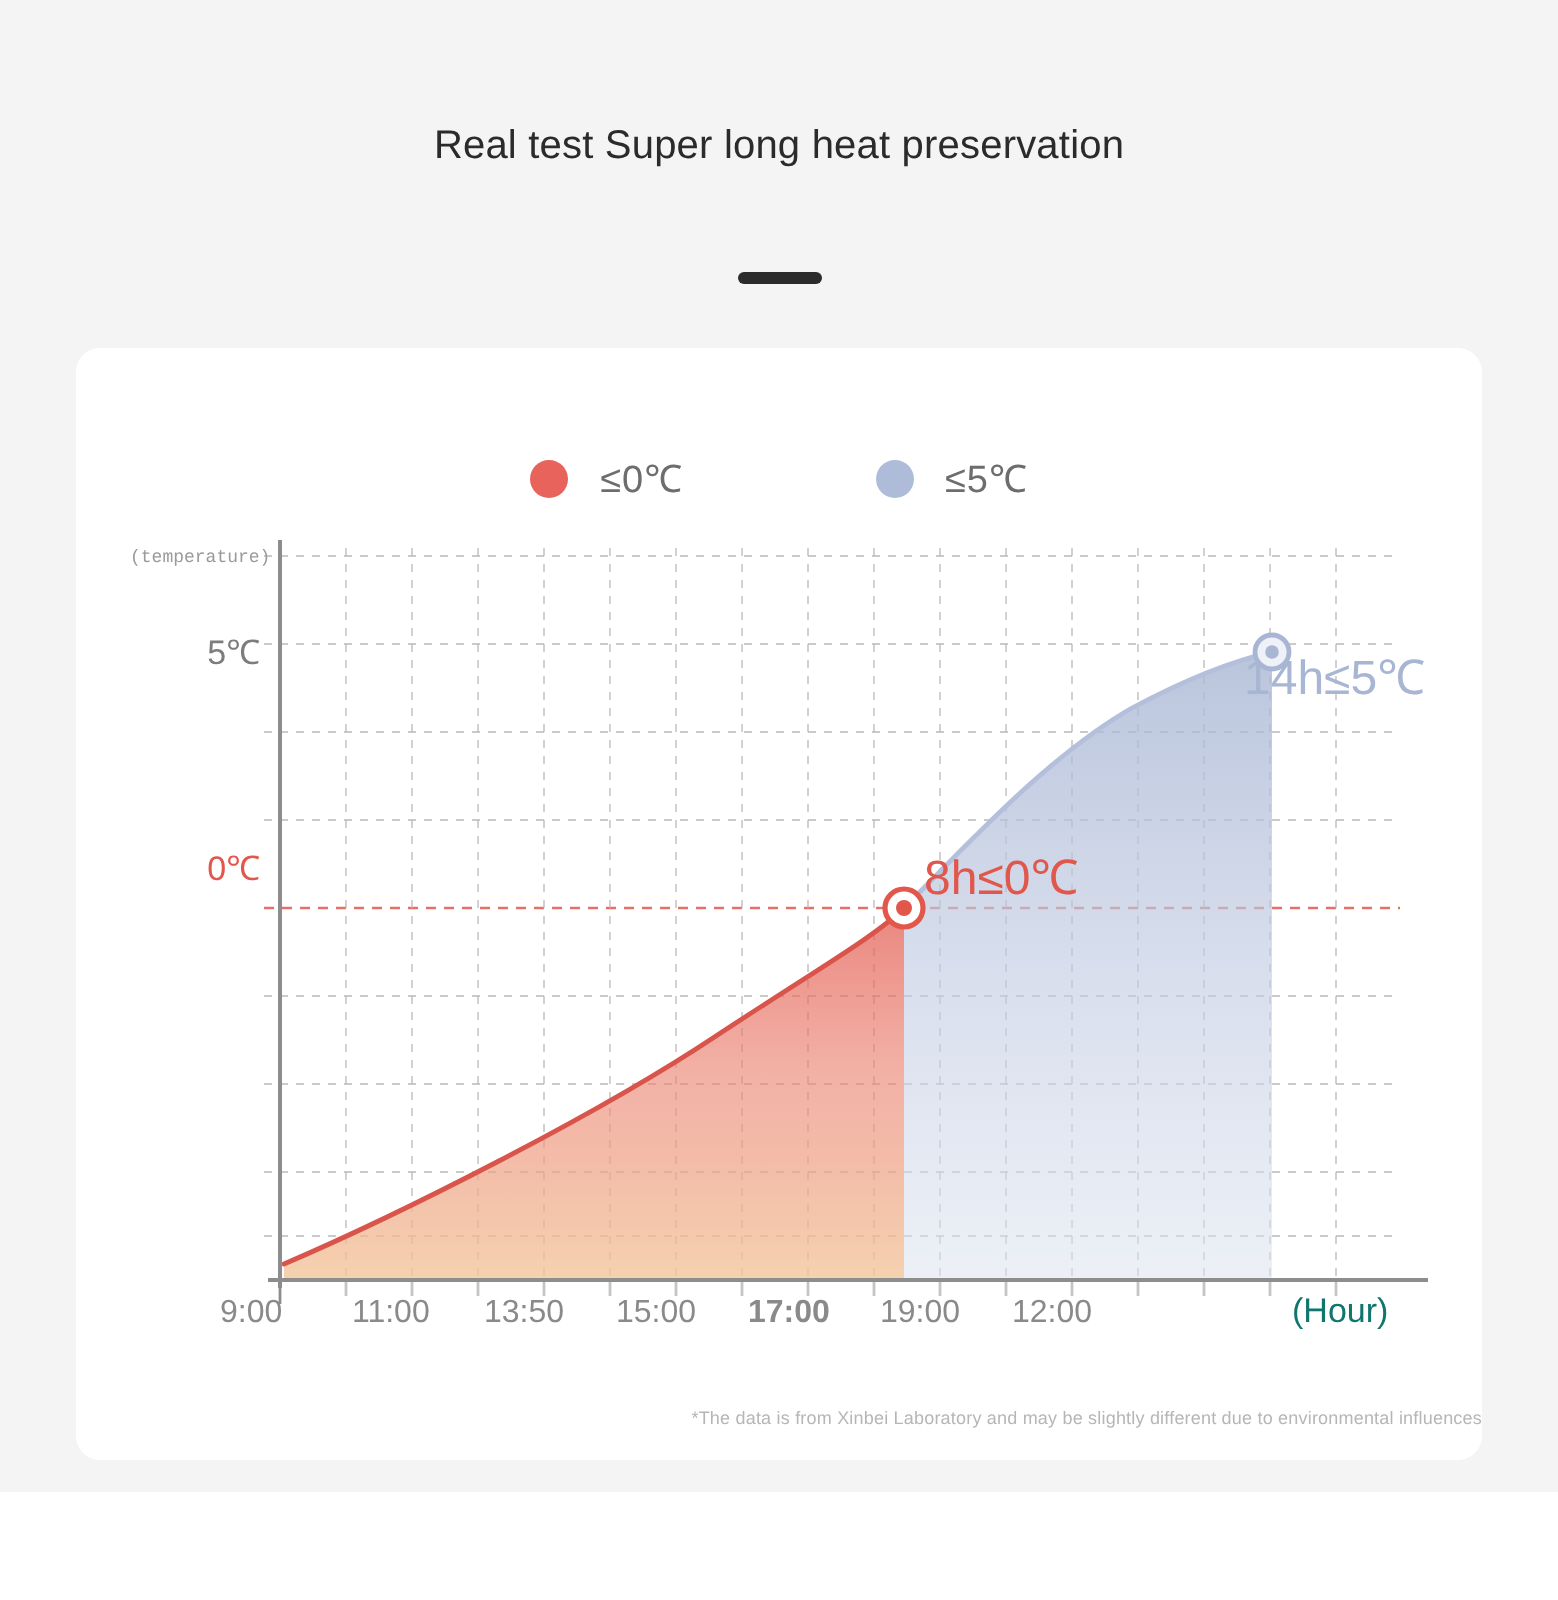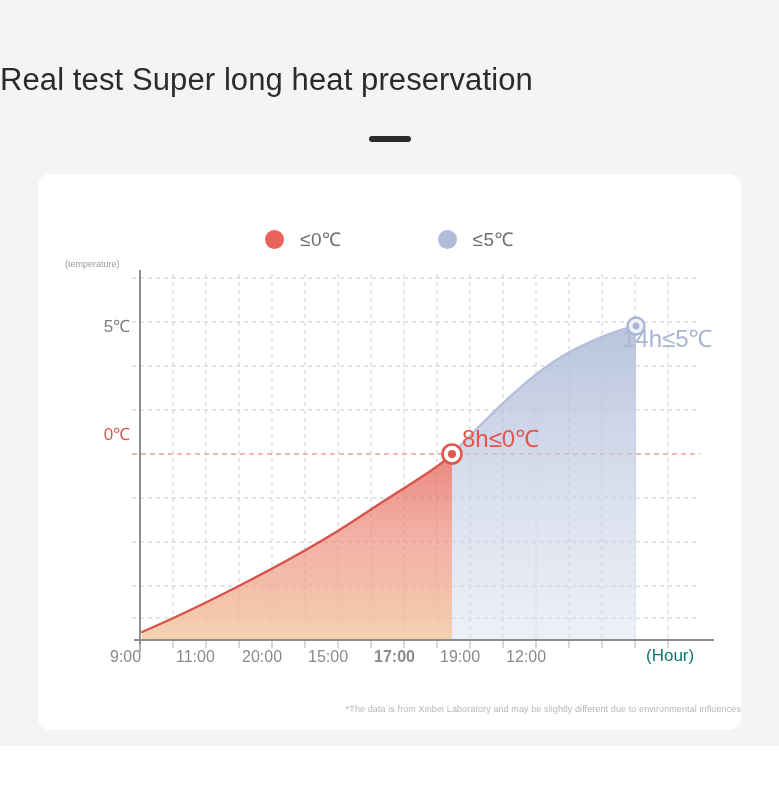--- a/index.html
+++ b/index.html
@@ -25,22 +25,22 @@
     top: 0;
     width: 779px;
     height: 746px;
     background: #f4f4f4;
   }
   #title {
     position: absolute;
     left: 0;
     top: 62px;
     width: 779px;
-    text-align: left;
-    font-size: 31px;
+    text-align: center;
+    font-size: 20px;
     color: #2b2b2b;
     font-weight: normal;
     letter-spacing: 0.1px;
   }
   #title-rule {
     position: absolute;
     left: 369px;
     top: 136px;
     width: 42px;
     height: 6px;
@@ -87,23 +87,24 @@
   #plot {
     position: absolute;
     left: 0;
     top: 0;
     width: 703px;
     height: 556px;
   }
   #axis-caption {
     position: absolute;
     left: 27px;
-    top: 85px;
+    top: 100px;
     font-size: 9px;
     color: #9a9a9a;
+    font-family: Liberation Mono, monospace;
   }
   .ylabel {
     position: absolute;
     font-size: 17px;
     text-align: right;
     width: 62px;
   }
   #ylabel-5 {
     left: 30px;
     top: 140px;
@@ -274,21 +275,21 @@
         </g>
       </svg>
 
       <div id="axis-caption">(temperature)</div>
 
       <div class="ylabel" id="ylabel-5">5℃</div>
       <div class="ylabel" id="ylabel-0">0℃</div>
 
       <div class="xlabel" style="left:72px;">9:00</div>
       <div class="xlabel" style="left:138px;">11:00</div>
-      <div class="xlabel" style="left:204px;">20:00</div>
+      <div class="xlabel" style="left:204px;">13:50</div>
       <div class="xlabel" style="left:270px;">15:00</div>
       <div class="xlabel" style="left:336px;font-weight:bold;">17:00</div>
       <div class="xlabel" style="left:402px;">19:00</div>
       <div class="xlabel" style="left:468px;">12:00</div>
 
       <div id="xaxis-caption">(Hour)</div>
 
       <div class="annot" id="annot-8h">8h≤0℃</div>
       <div class="annot" id="annot-14h">14h≤5℃</div>
 

